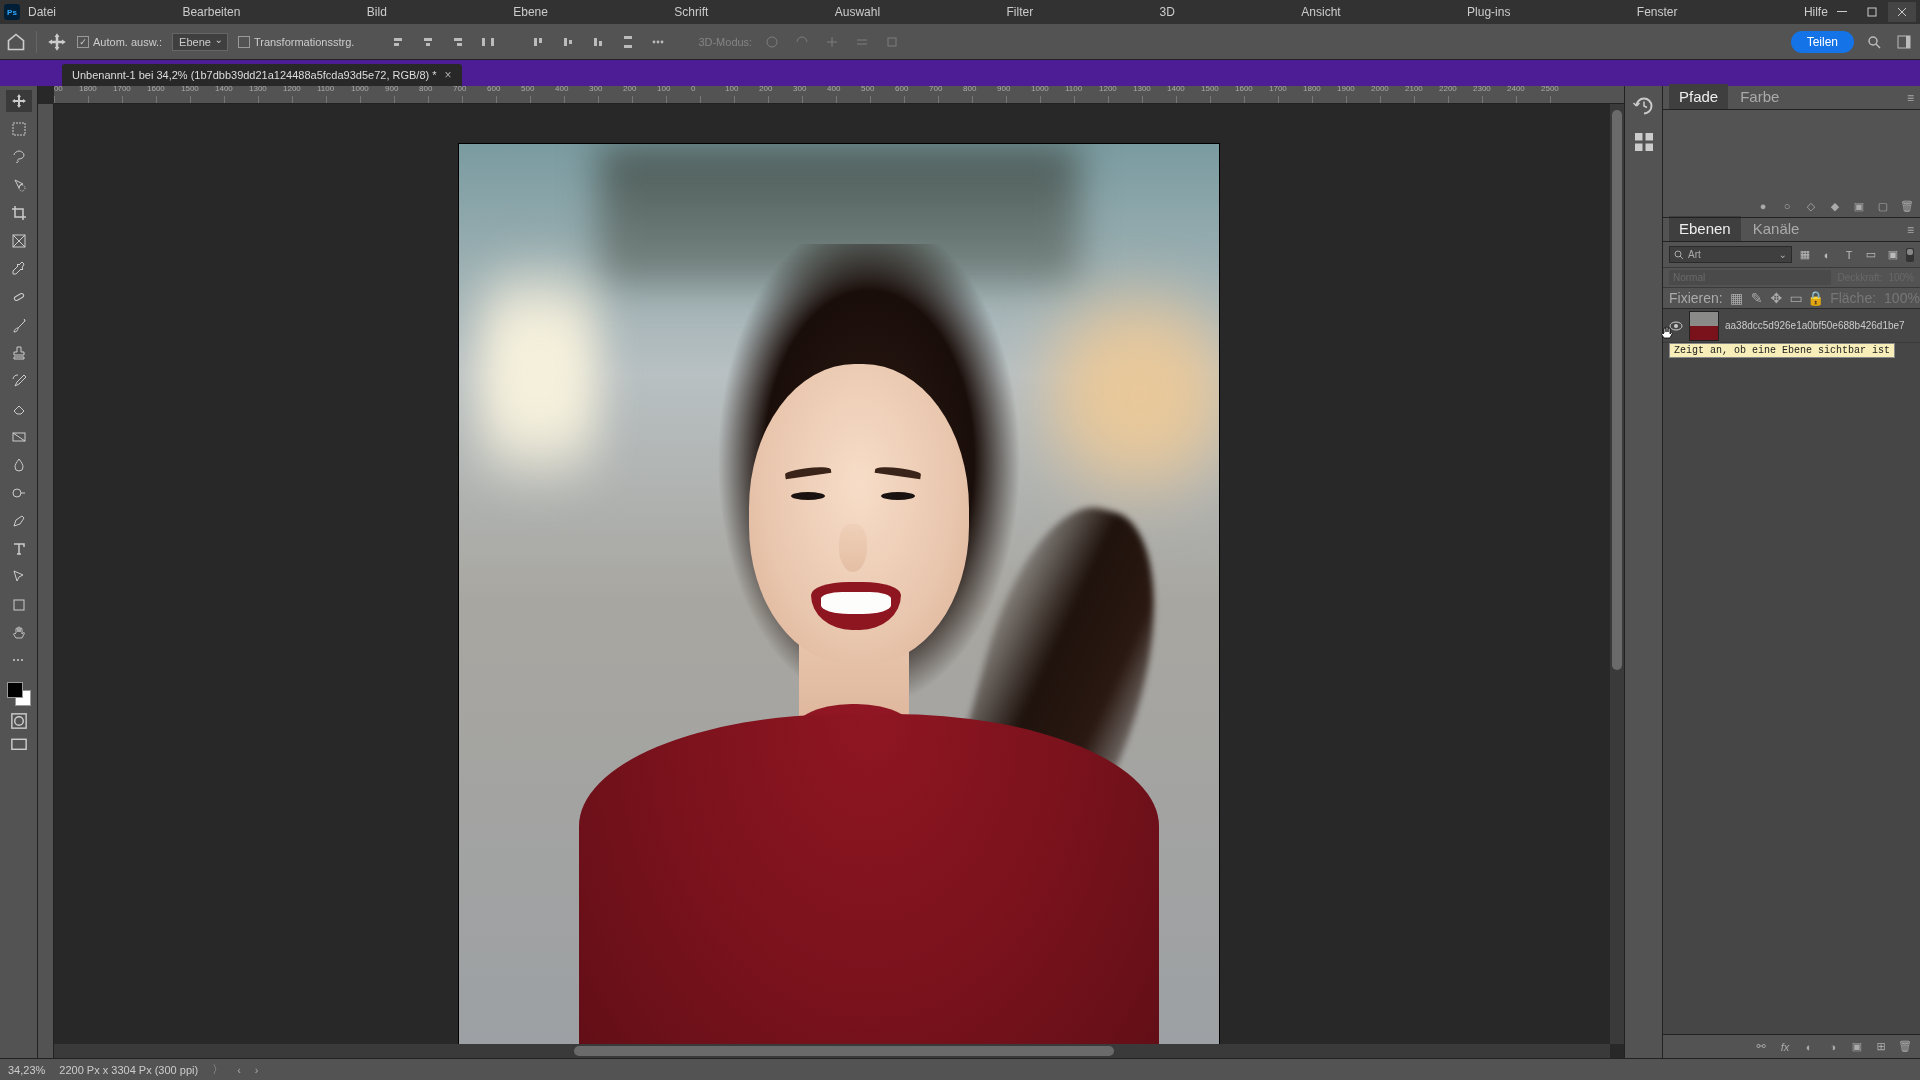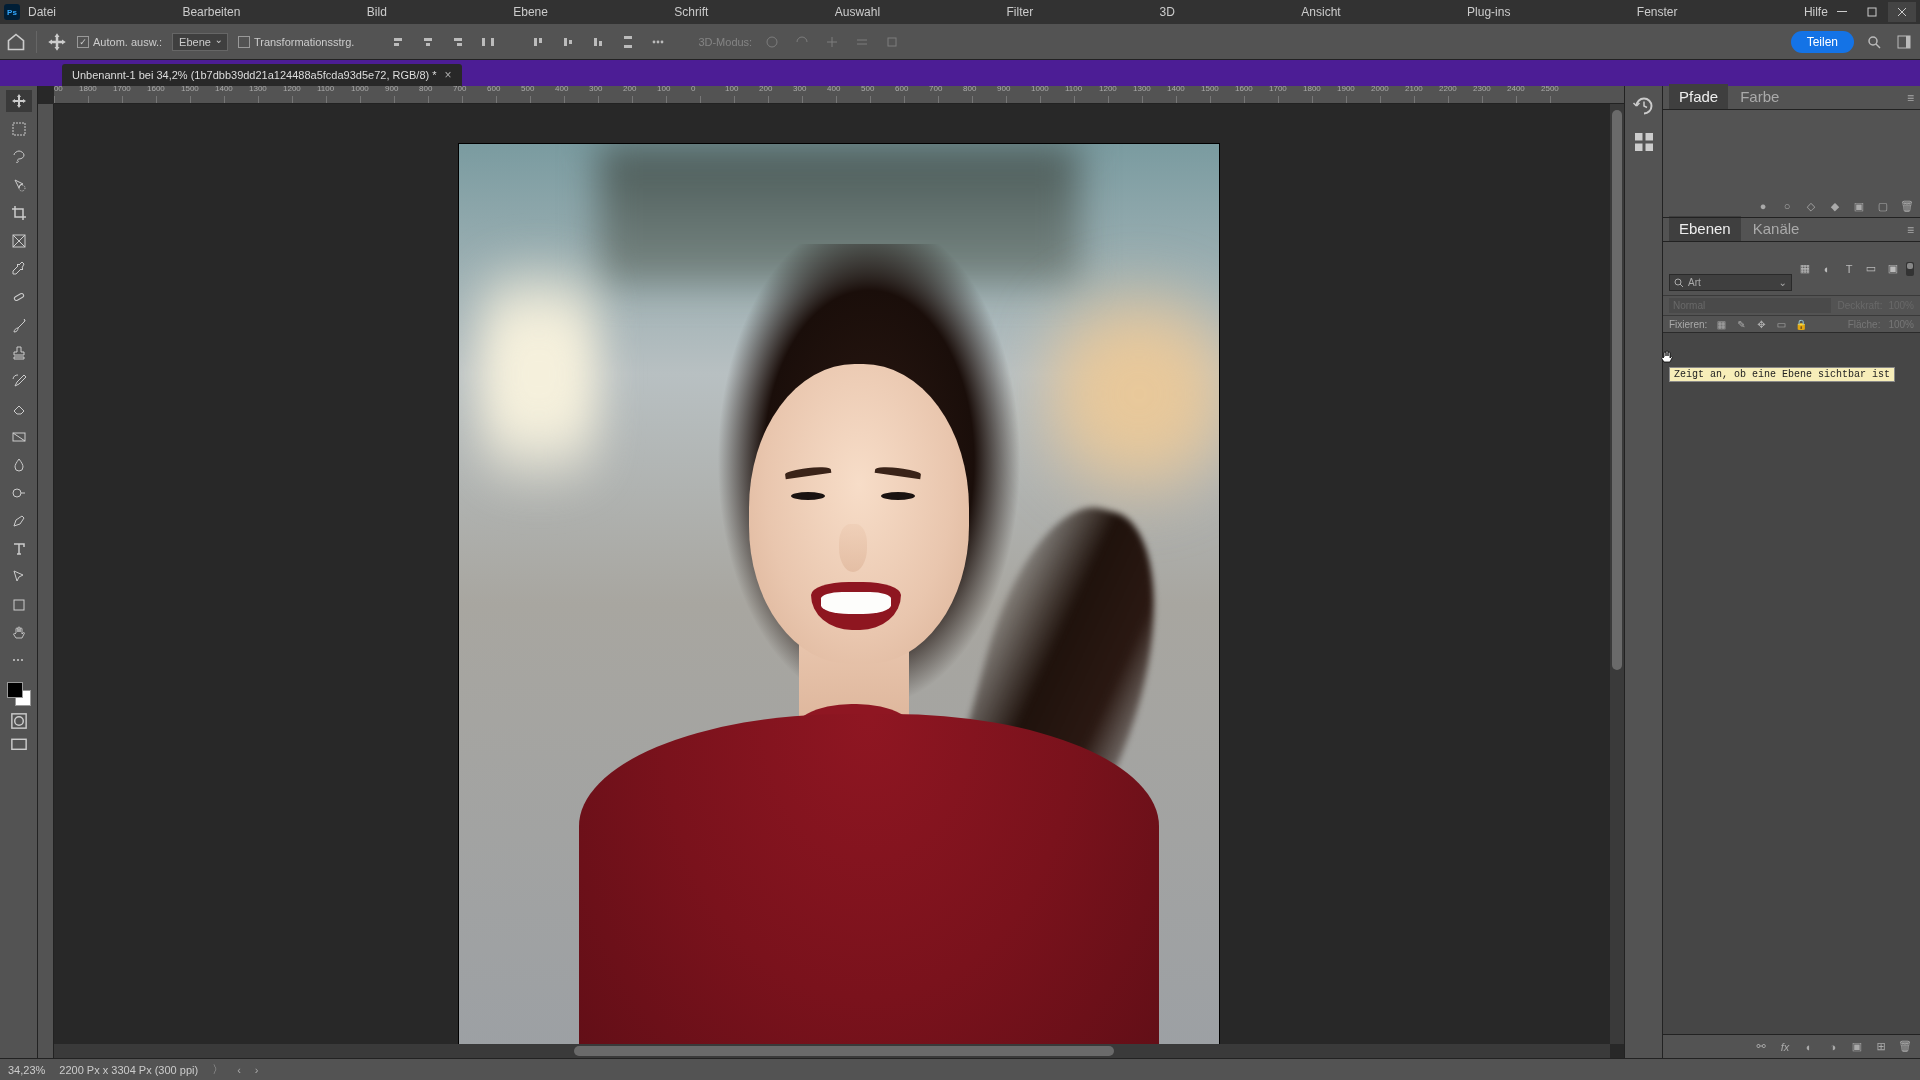--- a/index.html
+++ b/index.html
@@ -91,26 +91,26 @@
 .panel-tabs { display:flex; height:24px; align-items:flex-end; border-bottom:1px solid #222; padding-left:6px; gap:2px;}
 .panel-tabs .tab { padding:4px 10px; font-size:15px; color:#aaa; }
 .panel-tabs .tab.act { background:#3f3f3f; color:#eee; }
 .panel-tabs .menu-dots { margin-left:auto; padding:4px 6px; color:#aaa; font-size:12px;}
 .panel-body { flex:0 0 auto; }
 .swatch-body { height:108px; border-bottom:1px solid #222; position:relative;}
 .swatch-body .row-icons { position:absolute; bottom:4px; left:0; right:6px; display:flex; justify-content:flex-end; gap:10px; }
 .swatch-body .row-icons .i { width:14px; height:14px; color:#aaa; display:flex;align-items:center;justify-content:center;}
 
 .layer-head { display:flex; align-items:center; padding:4px 6px; gap:6px; border-bottom:1px solid #3a3a3a;}
-.layer-head .search { flex:1; background:#3f3f3f; border:1px solid #2a2a2a; padding:2px 4px; display:flex; align-items:center; gap:4px; font-size:10px; color:#aaa;margin-top:28px;}
+.layer-head .search { flex:1; background:#3f3f3f; border:1px solid #2a2a2a; padding:2px 4px; display:flex; align-items:center; gap:4px; font-size:10px; color:#aaa;}
 .layer-head .hicons { display:flex; gap:8px; }
 .layer-head .hicons .i { width:14px; height:14px; color:#bbb; display:flex;align-items:center;justify-content:center;}
 .layer-opts { display:flex; align-items:center; padding:2px 6px; gap:6px; font-size:10px; color:#888; border-bottom:1px solid #3a3a3a;}
 .layer-opts .wide { flex:1; background:#3f3f3f; padding:2px 4px; }
-.layer-lock { display:flex; align-items:center; padding:2px 6px; gap:8px; font-size:10px; color:#aaa; border-bottom:1px solid #2a2a2a;}
+.layer-lock { display:flex; align-items:center; padding:2px 6px; gap:8px; font-size:14px; color:#aaa; border-bottom:1px solid #2a2a2a;}
 .layer-lock .i { width:12px; height:12px; display:flex;align-items:center;justify-content:center;}
 .layers-list { flex:1; background:#464646; overflow:visible; position:relative;}
 .layer-row { display:flex; align-items:center; height:38px; padding:0 6px; gap:6px; border-bottom:1px solid #3a3a3a; position:relative;}
 .layer-row .vis { width:14px; height:14px; display:flex;align-items:center;justify-content:center;}
 .layer-row .thumb { width:30px; height:30px; background:#ddd; border:1px solid #222; position:relative; overflow:hidden;}
 .layer-row .thumb.masked::after { content:""; position:absolute; inset:0; background:linear-gradient(#f5e6d8,#d8bda6);}
 .layer-row .thumb.red::after { content:""; position:absolute; inset:0; background:linear-gradient(#8a8a88 50%,#7a121c 50%);}
 .layer-row .lname { font-size:10px; }
 .tooltip { position:absolute; background:#f7eeb9; color:#222; border:1px solid #888; font-size:10px; padding:1px 4px; white-space:nowrap; z-index:20;}
 .cursor-hand { position:absolute; width:16px; height:16px; z-index:30;}
@@ -654,20 +654,30 @@
       <span>Fixieren:</span>
       <div class="i">▦</div>
       <div class="i">✎</div>
       <div class="i">✥</div>
       <div class="i">▭</div>
       <div class="i">🔒</div>
       <span style="margin-left:auto" class="disabled">Fläche:</span>
       <span class="disabled">100%</span>
     </div>
     <div class="layers-list">
+      <div class="layer-row" style="height:34px">
+        <div class="vis">
+            <svg width="14" height="14" viewBox="0 0 14 14">
+              <ellipse cx="7" cy="7" rx="6" ry="4" fill="none" stroke="#ccc"></ellipse>
+              <circle cx="7" cy="7" r="2" fill="#ccc"></circle>
+            </svg>
+          </div>
+        <div class="thumb red"></div>
+        <div class="lname">aa38dcc5d926e1a0bf50e688b426d1be7</div>
+      </div>
       <div class="tooltip" style="top:34px; left:6px;font-family:Liberation Mono, monospace;">Zeigt an, ob eine Ebene sichtbar ist</div>
       <svg class="cursor-hand" style="top:16px; left:-4px;" viewBox="0 0 16 16">
           <path d="M5 8V4a1 1 0 012 0v3V3a1 1 0 012 0v4V4a1 1 0 012 0v5l1-1c1-1 2 0 1 1l-2 4H5l-2-3c-1-1 0-2 1-1z" fill="#fff" stroke="#000" stroke-width="0.8"></path>
         </svg>
       <div style="flex:1"></div>
     </div>
     <div style="flex:1;background:#464646"></div>
     <div class="layers-footer">
       <div class="i">⚯</div>
       <div class="i">

